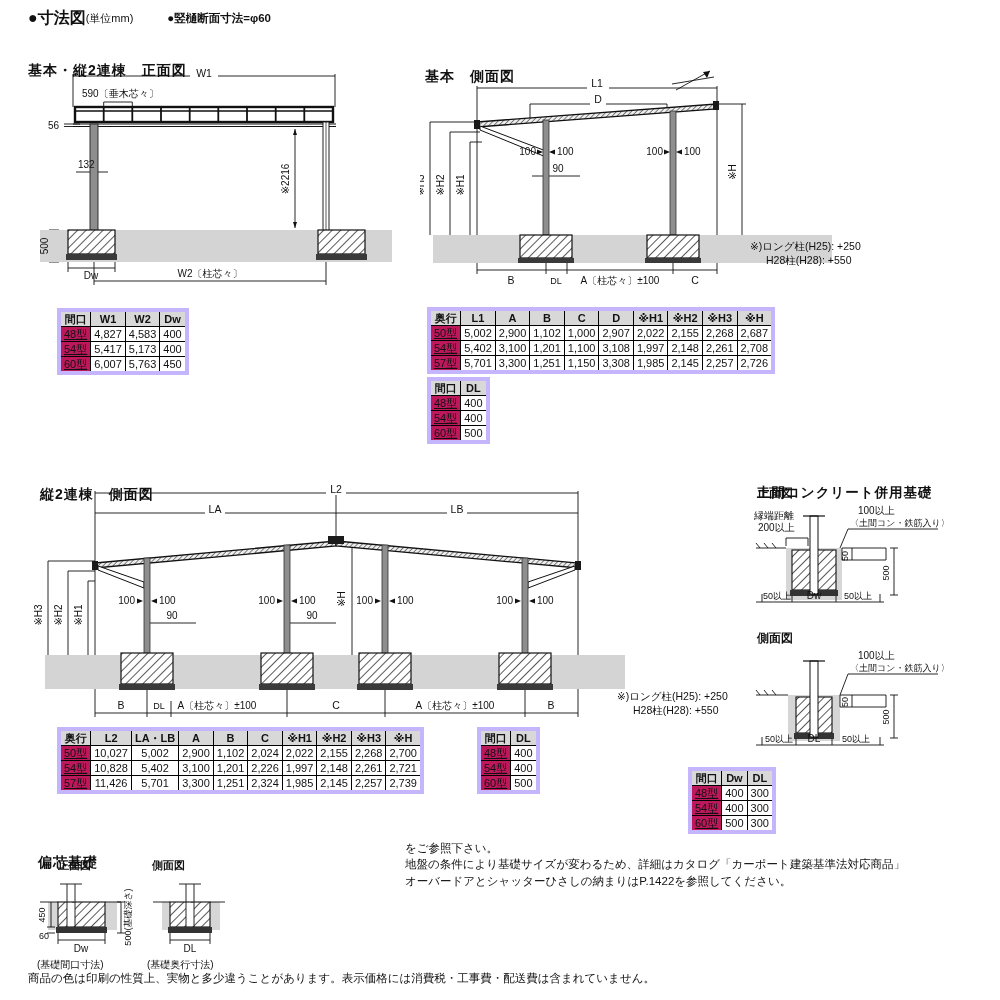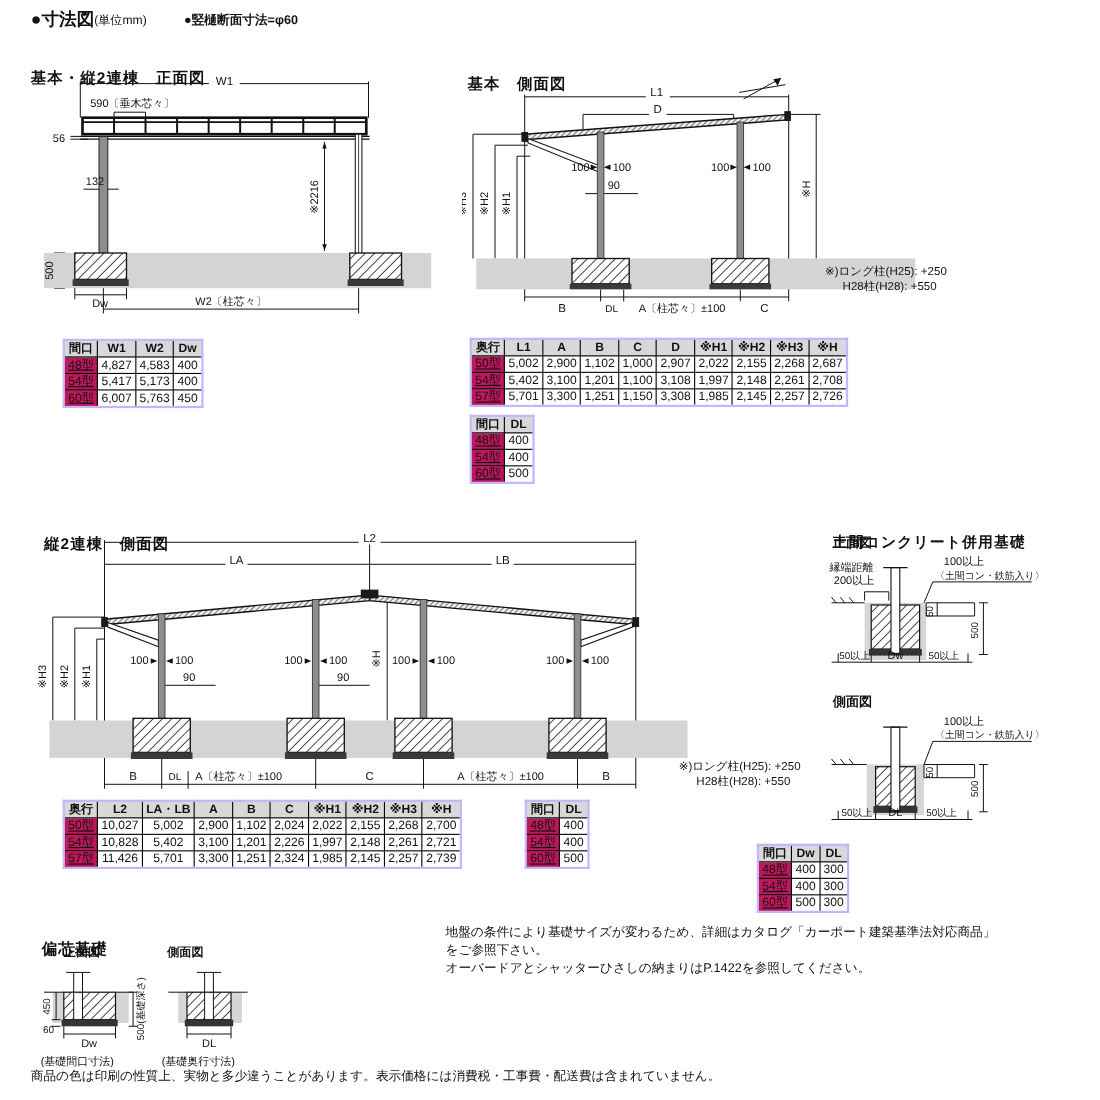--- a/index.html
+++ b/index.html
@@ -5,21 +5,21 @@
   html,body{margin:0;padding:0;background:#fff;}
   body{width:1000px;height:1000px;position:relative;overflow:hidden;
        font-family:"Liberation Sans","DejaVu Sans",sans-serif;color:#111;}
   .abs{position:absolute;}
   .hdr-title{font-size:16px;font-weight:bold;}
   .hdr-unit{font-size:11px;font-weight:normal;}
   .hdr-sub{font-size:11.5px;font-weight:bold;margin-left:34px;}
   .sec-title{font-size:14px;font-weight:bold;letter-spacing:1px;margin-top:24px;}
   .sub-title{font-size:12px;font-weight:bold;}
   .mini-title{font-size:11px;font-weight:bold;}
-  table{border-collapse:collapse;border:2px solid #c4b5fd;font-size:11px;background:#fff;}
+  table{border-collapse:collapse;border:4px solid #c4b5fd;font-size:11px;background:#fff;}
   th,td{border:1px solid #000;text-align:center;padding:0 3px;height:14px;line-height:14px;white-space:nowrap;}
   th{background:#d8d8d8;font-weight:bold;}
   td:first-child{background:#be185d;text-decoration:underline;}
   .notes{font-size:11.5px;line-height:1.42;}
   .notes p{margin:0;}
   .notes p.cont{padding-left:12px;}
   .footer-note{font-size:11.5px;}
   svg{display:block;}
   svg text{font-family:"Liberation Sans","DejaVu Sans",sans-serif;fill:#111;}
   .dim{font-size:10.5px;}
@@ -644,18 +644,18 @@
       </tr>
       <tr>
         <td>60型</td>
         <td>500</td>
         <td>300</td>
       </tr>
     </tbody>
   </table>
 
 <div class="abs notes" style="left:393px;top:840px;width:590px;">
+  <p class="cont">をご参照下さい。</p>
   <p class="cont">地盤の条件により基礎サイズが変わるため、詳細はカタログ「カーポート建築基準法対応商品」</p>
-  <p class="cont">をご参照下さい。</p>
   <p class="cont">オーバードアとシャッターひさしの納まりはP.1422を参照してください。</p>
 </div>
 
 <div class="abs footer-note" style="left:28px;top:971px;text-align:right;">商品の色は印刷の性質上、実物と多少違うことがあります。表示価格には消費税・工事費・配送費は含まれていません。</div>
 
 </body></html>

